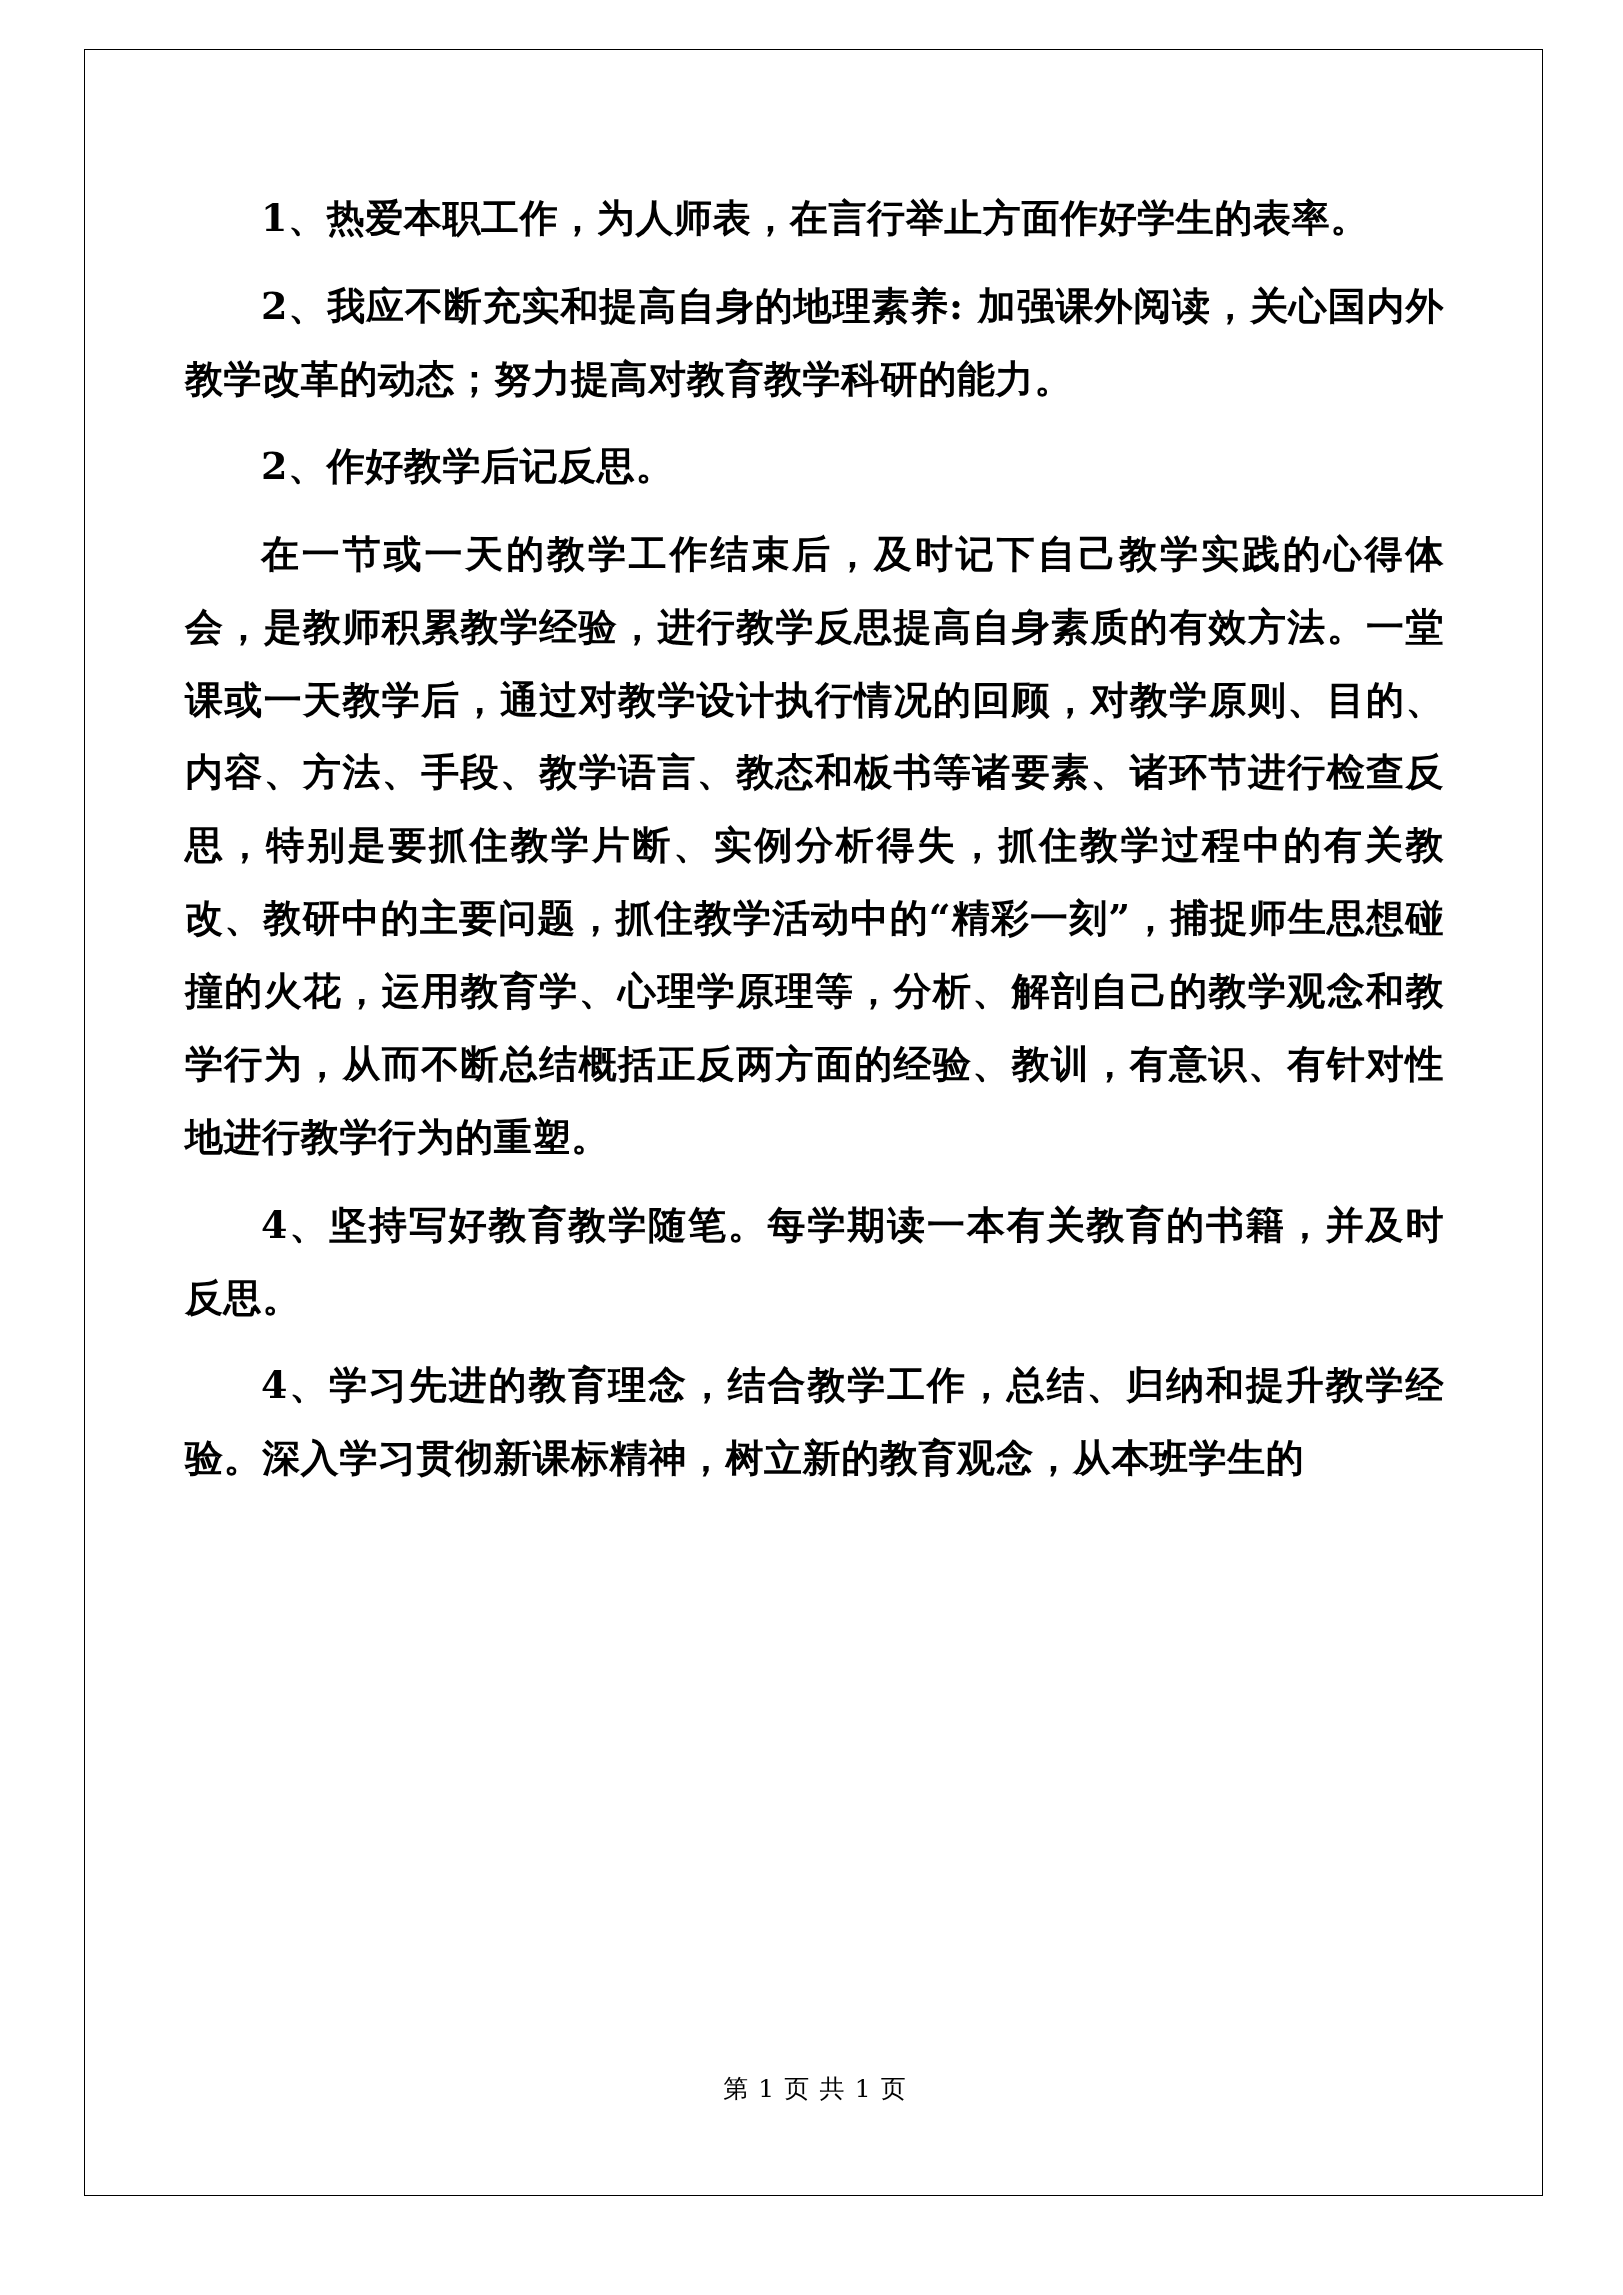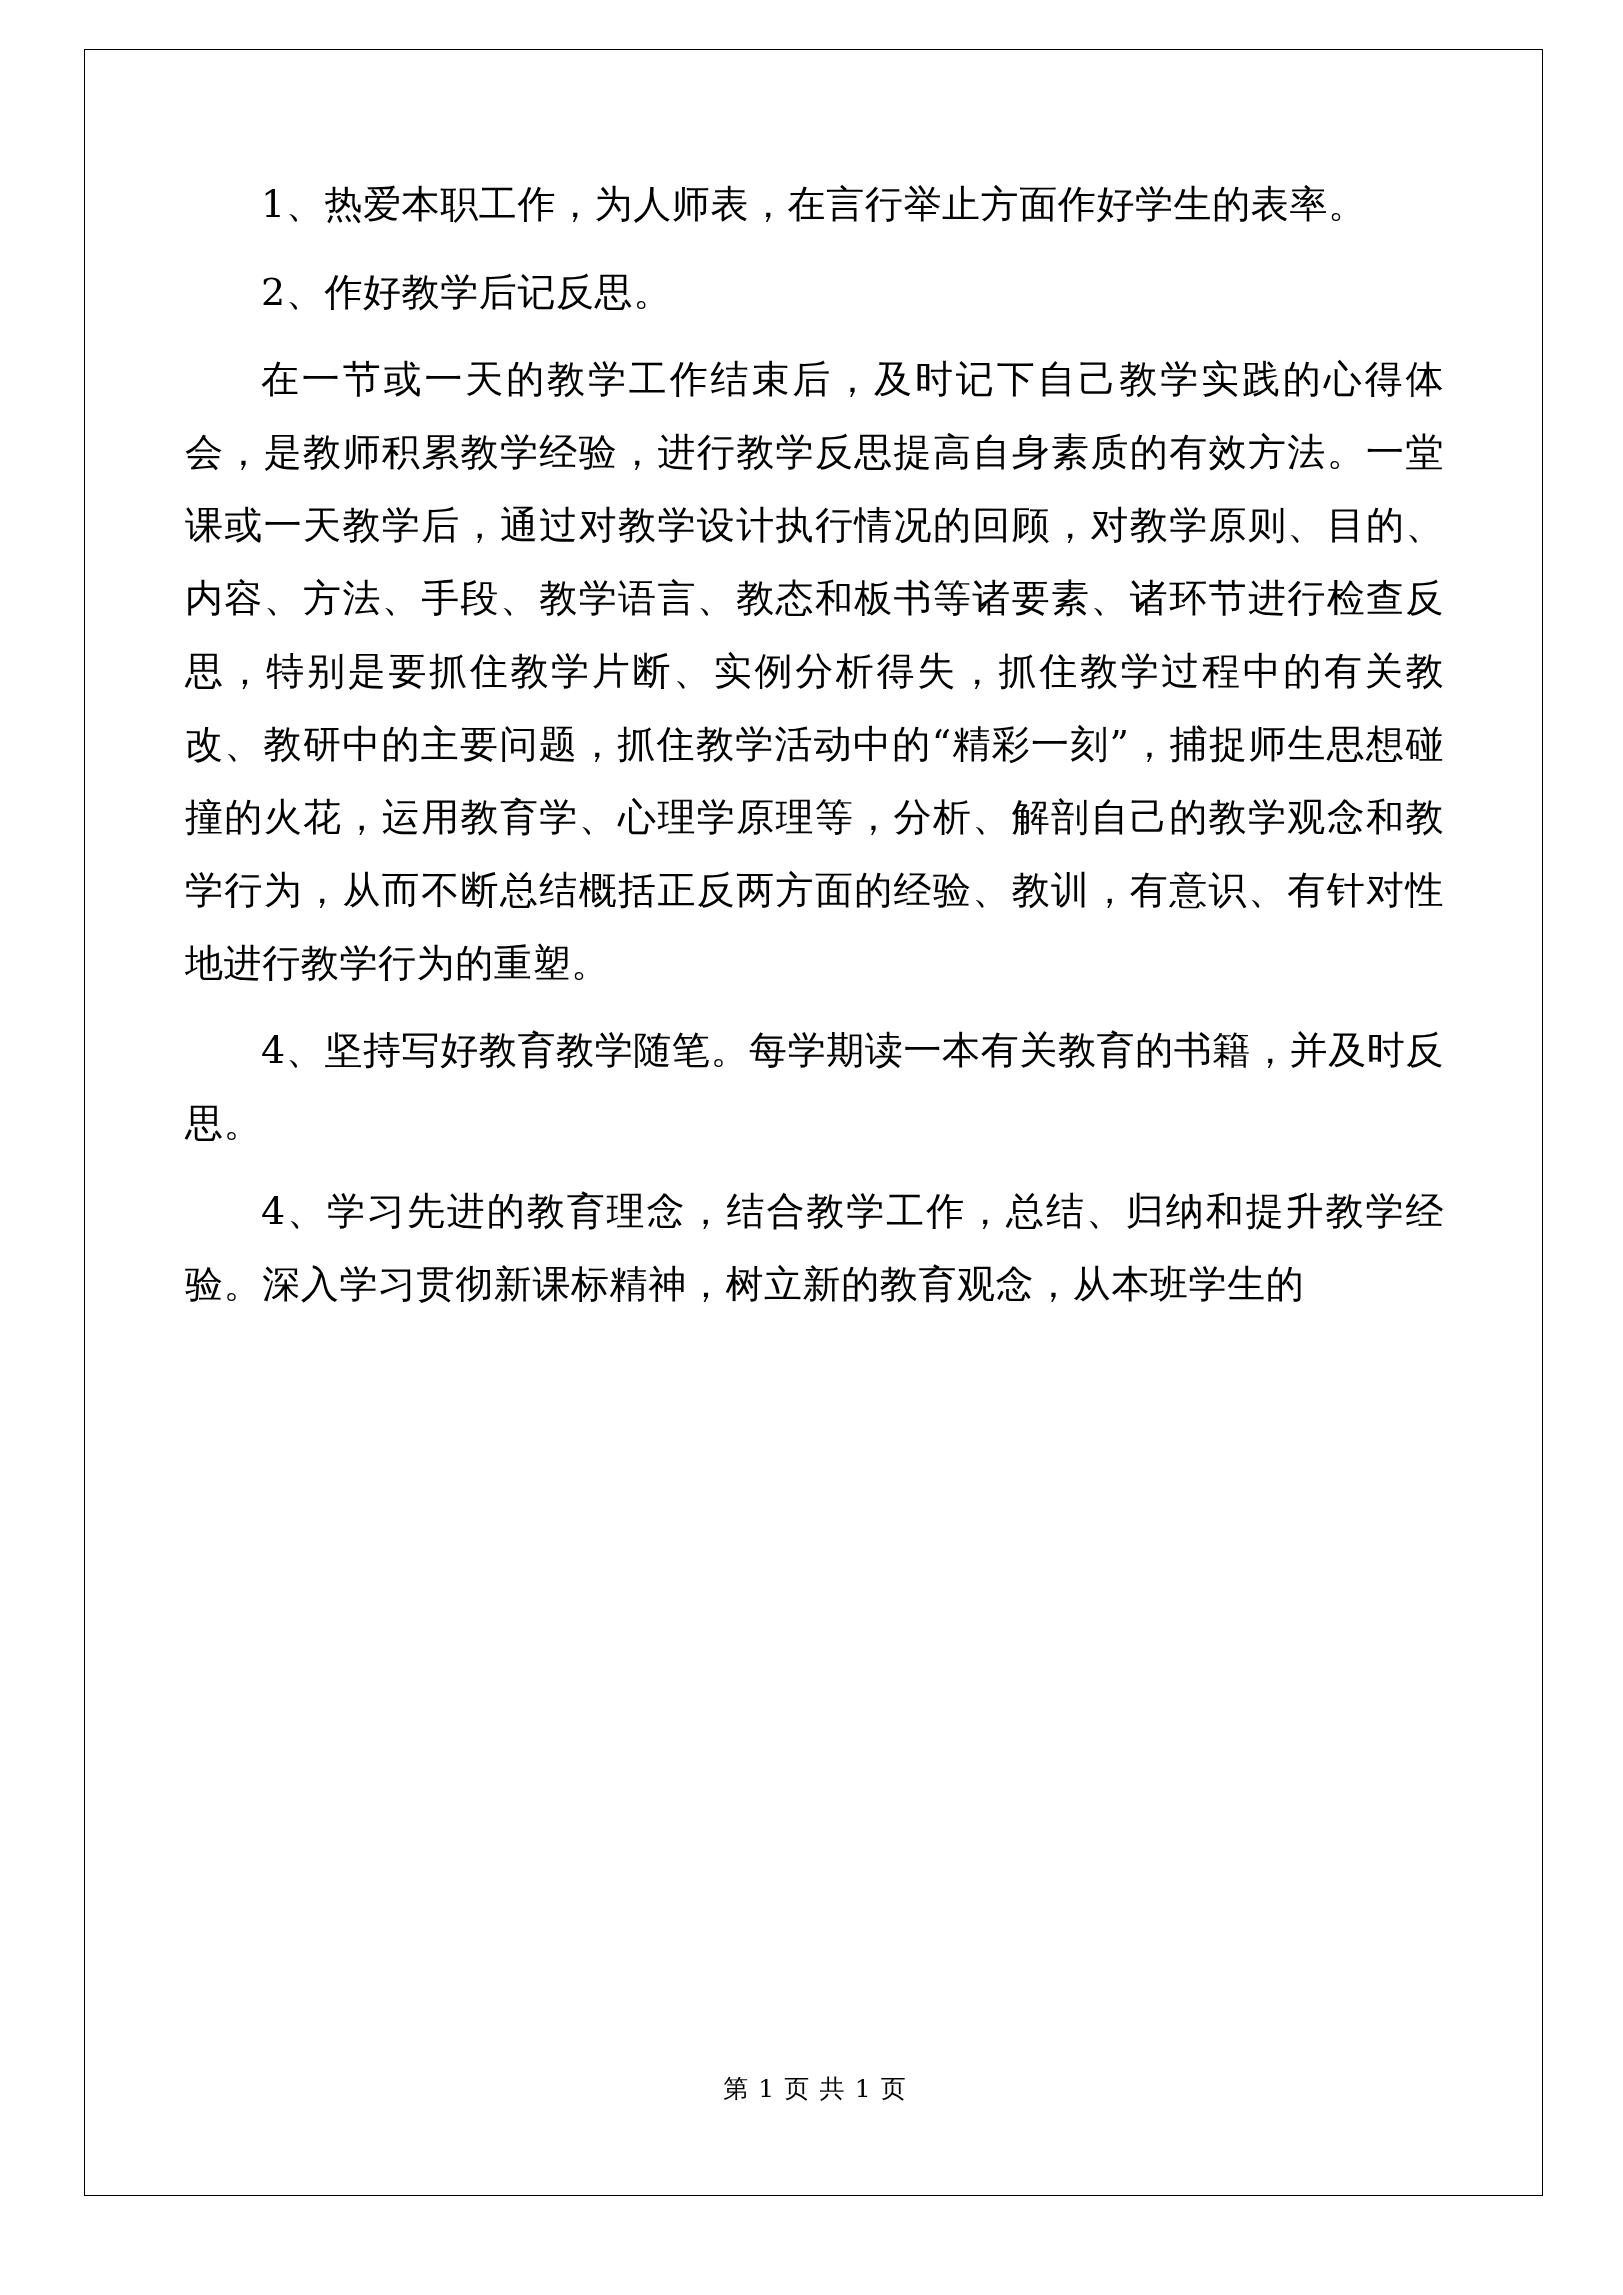--- a/index.html
+++ b/index.html
@@ -23,22 +23,23 @@
     left: 84px;
     top: 49px;
     width: 1459px;
     height: 2147px;
     border: 1.7px solid #000000;
     box-sizing: border-box;
   }
   .content {
     position: absolute;
     left: 185px;
-    top: 168px;
+    top: 182px;
     width: 1259px;
+    font-weight: bold;
   }
   .para {
     font-size: 38px;
     line-height: 1.92;
     color: #000000;
     text-align: justify;
     text-justify: inter-ideograph;
     margin: 0 0 14.6px 0;
     letter-spacing: 0.6px;
   }
@@ -58,20 +59,21 @@
   }
 </style>
 </head>
 <body>
 
 <div class="page">
   <div class="page-border"></div>
 
   <div class="content">
     <p class="para indent">1、热爱本职工作，为人师表，在言行举止方面作好学生的表率。</p>
+    <p class="para indent">2、我应不断充实和提高自身的地理素养: 加强课外阅读，关心国内外教学改革的动态；努力提高对教育教学科研的能力。</p>
     <p class="para indent">2、作好教学后记反思。</p>
     <p class="para indent">在一节或一天的教学工作结束后，及时记下自己教学实践的心得体会，是教师积累教学经验，进行教学反思提高自身素质的有效方法。一堂课或一天教学后，通过对教学设计执行情况的回顾，对教学原则、目的、内容、方法、手段、教学语言、教态和板书等诸要素、诸环节进行检查反思，特别是要抓住教学片断、实例分析得失，抓住教学过程中的有关教改、教研中的主要问题，抓住教学活动中的“精彩一刻”，捕捉师生思想碰撞的火花，运用教育学、心理学原理等，分析、解剖自己的教学观念和教学行为，从而不断总结概括正反两方面的经验、教训，有意识、有针对性地进行教学行为的重塑。</p>
     <p class="para indent">4、坚持写好教育教学随笔。每学期读一本有关教育的书籍，并及时反思。</p>
     <p class="para indent">4、学习先进的教育理念，结合教学工作，总结、归纳和提升教学经验。深入学习贯彻新课标精神，树立新的教育观念，从本班学生的</p>
   </div>
 
   <div class="footer">第 1 页  共 1 页</div>
 </div>
 
 

